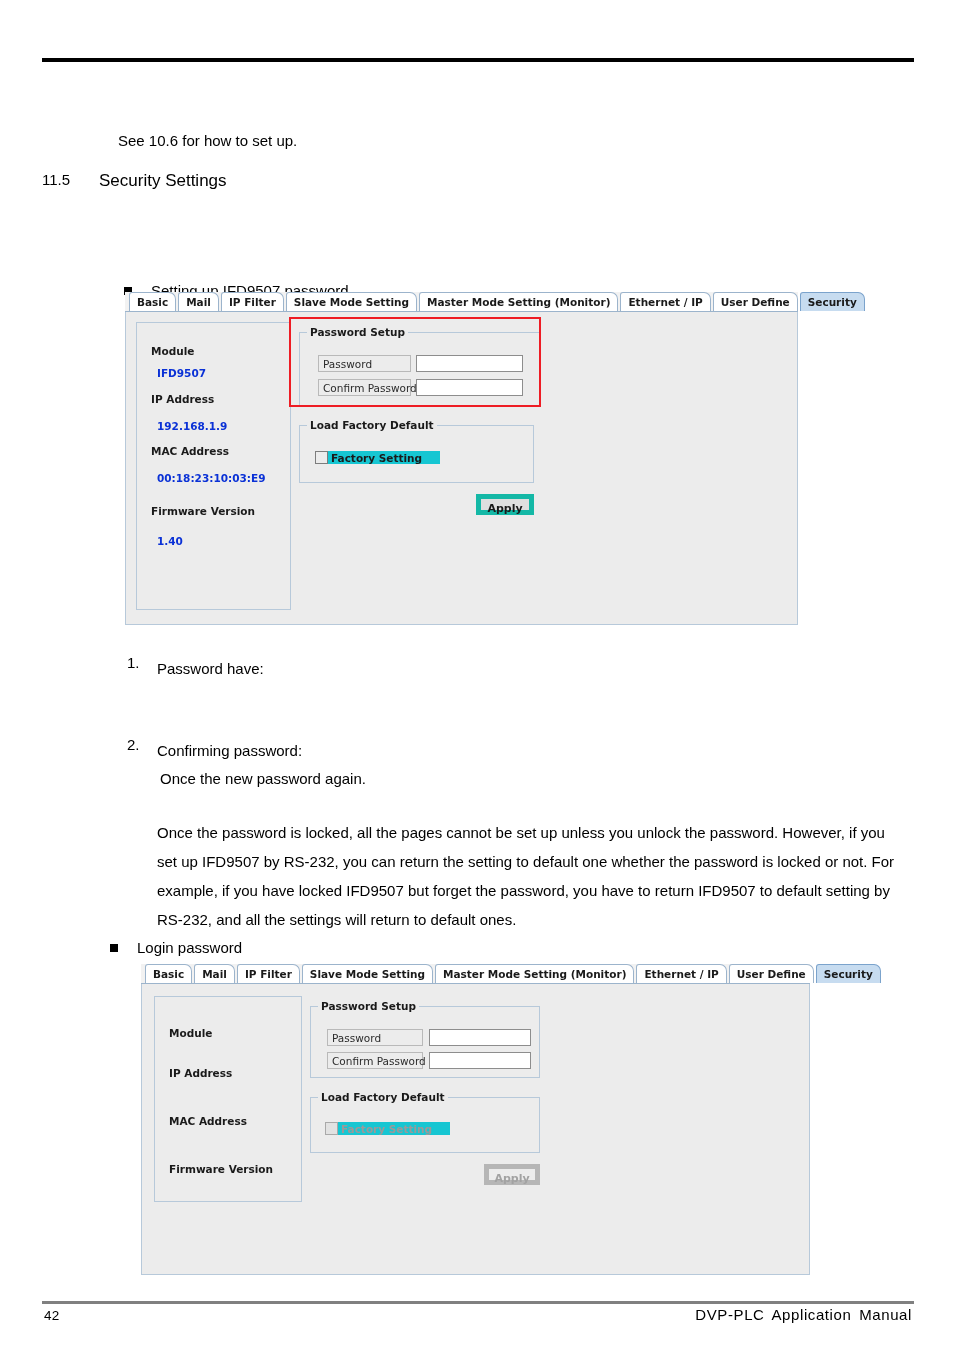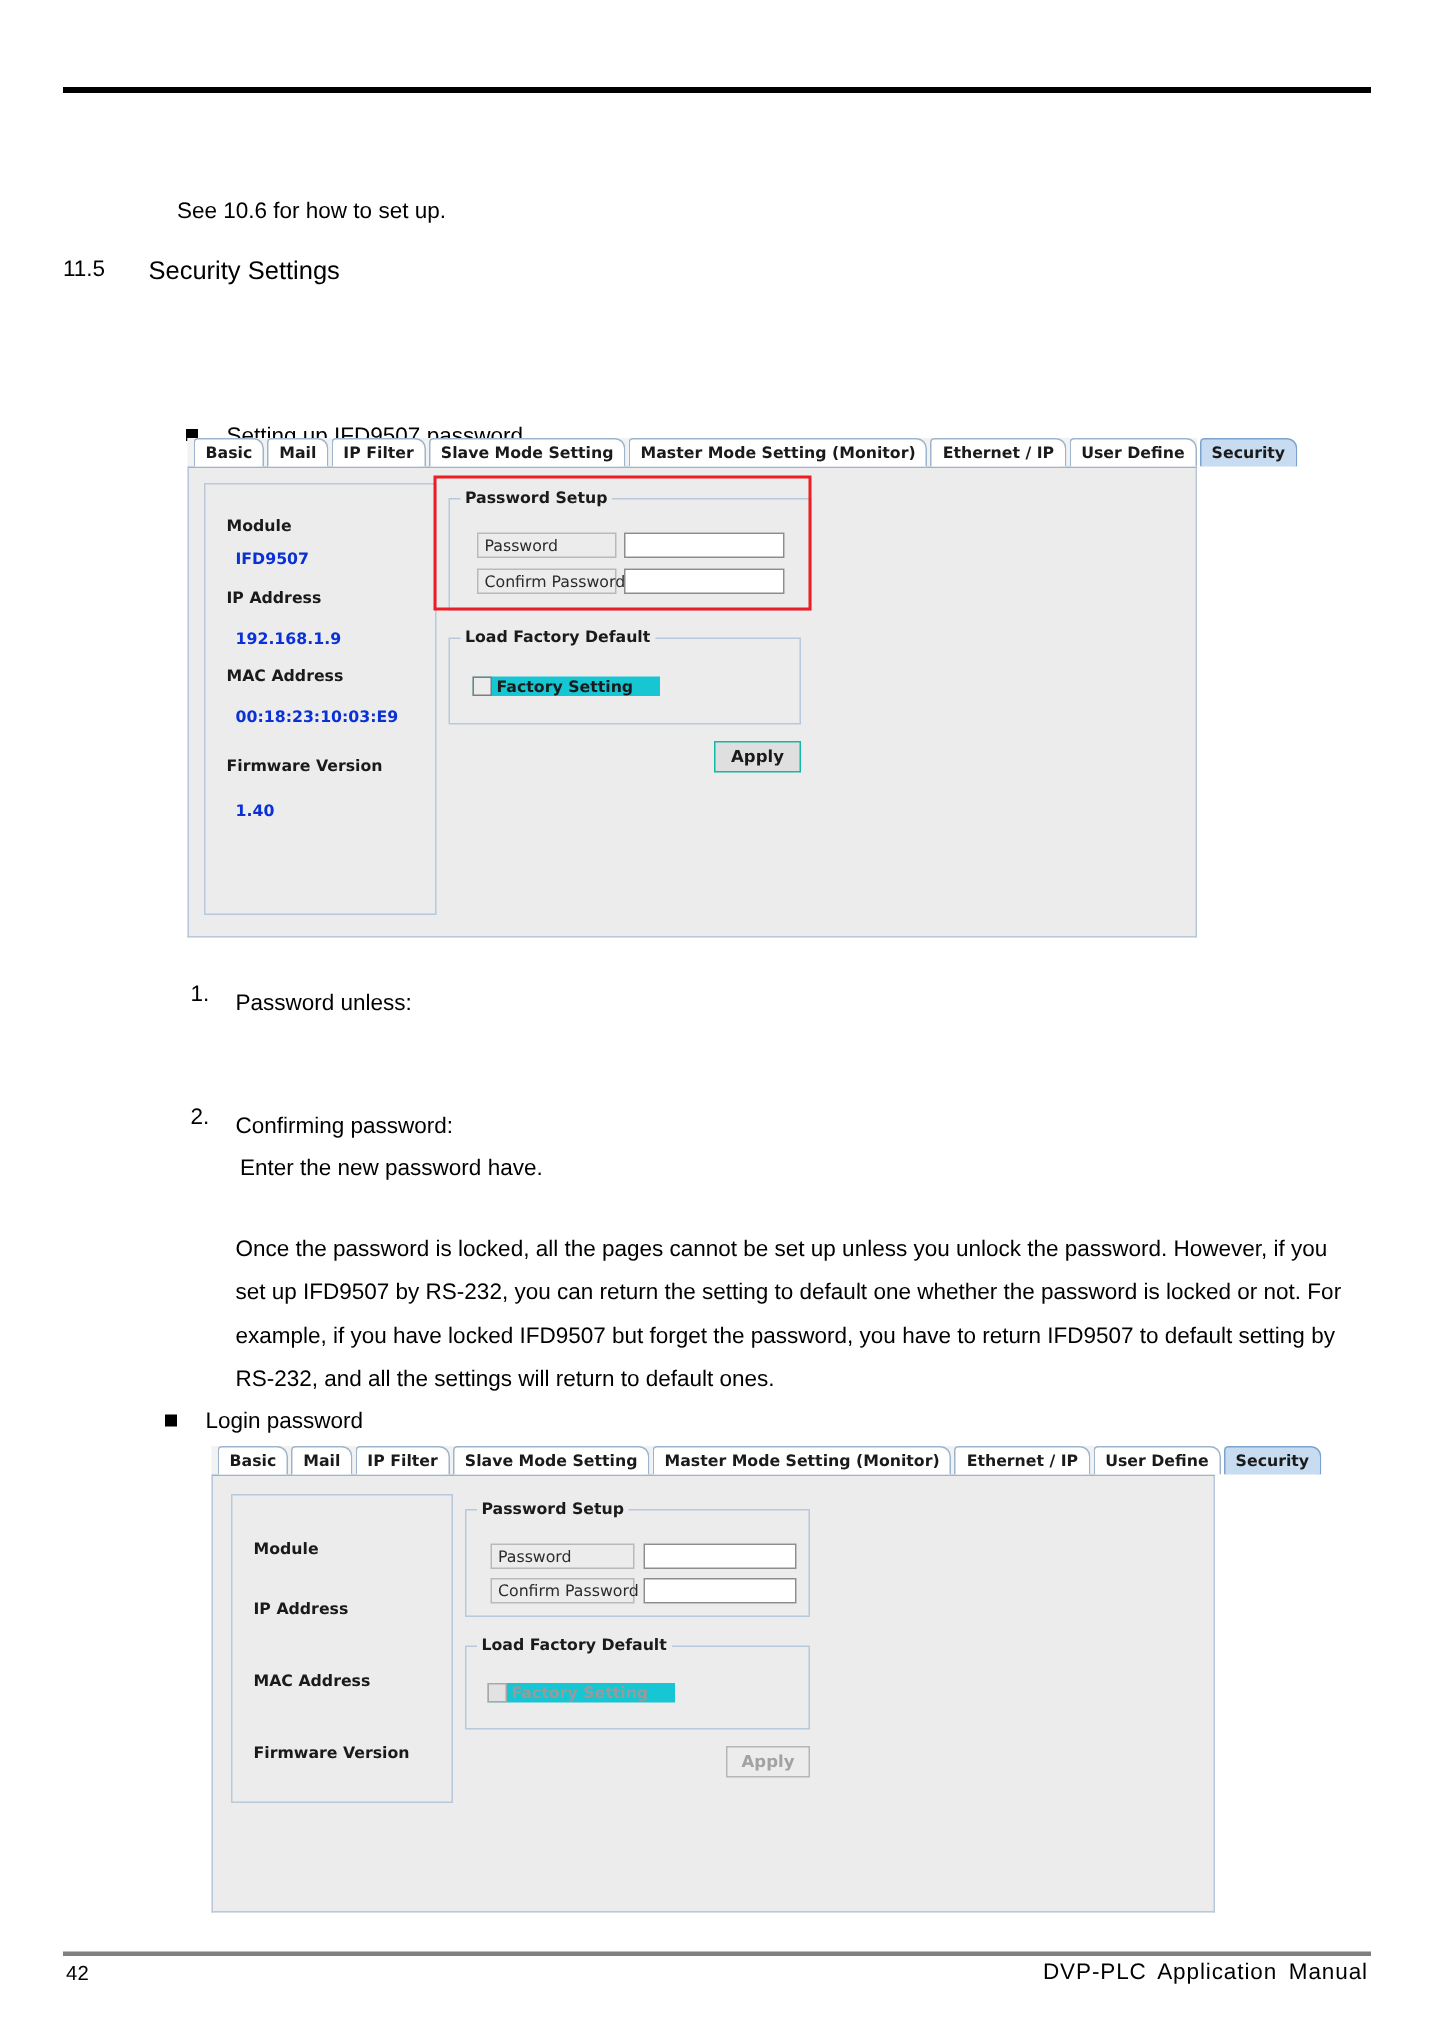--- a/index.html
+++ b/index.html
@@ -244,21 +244,21 @@
     white-space: nowrap;
   }
   .chk-row.disabled .chk-label { color: #9a9a9a; }
   .chk-row.disabled .chk-box { background: #e2e2e2; border-color: #a9a9a9; }
 
   .btn {
     position: absolute;
     height: 21px;
     line-height: 20px;
     text-align: center;
-    border: 1px solid #14b8a6;
+    border: 5px solid #14b8a6;
     background: #dfdfdf;
     font-size: 11px;
     font-weight: bold;
     color: #1a1a1a;
     box-sizing: border-box;
   }
   .btn.disabled {
     color: #a2a2a2;
     border-color: #b6b6b6;
     background: #ececec;
@@ -332,25 +332,25 @@
         </div>
       </div>
 
       <div class="btn" style="left:350px; top:182px; width:58px;">Apply</div>
     </div>
 
     <div class="redbox" style="left:164px; top:25px; width:252px; height:90px;"></div>
   </div>
 
   <div class="ol-num" style="left:127px; top:654px;">1.</div>
-  <div class="ol-item" style="left:157px; top:654px; width:700px;">Password unless:</div>
+  <div class="ol-item" style="left:157px; top:654px; width:700px;">Password have:</div>
 
   <div class="ol-num" style="left:127px; top:736px;">2.</div>
   <div class="ol-item" style="left:157px; top:736px; width:700px;">Confirming password:</div>
-  <div class="ol-item" style="left:160px; top:764px; width:700px;">Enter the new password have.</div>
+  <div class="ol-item" style="left:160px; top:764px; width:700px;">Once the new password again.</div>
 
   <div class="para-block" style="left:157px; top:818px;">Once the password is locked, all the pages cannot be set up unless you unlock the password. However, if you set up IFD9507 by RS-232, you can return the setting to default one whether the password is locked or not. For example, if you have locked IFD9507 but forget the password, you have to return IFD9507 to default setting by RS-232, and all the settings will return to default ones.</div>
 
   <div class="bullet-row" style="left:110px; top:939px;">
     <span class="bullet-sq"></span>
     <span>Login password</span>
   </div>
 
   <div class="shot" style="left:141px; top:964px; width:669px; height:311px;">
 

